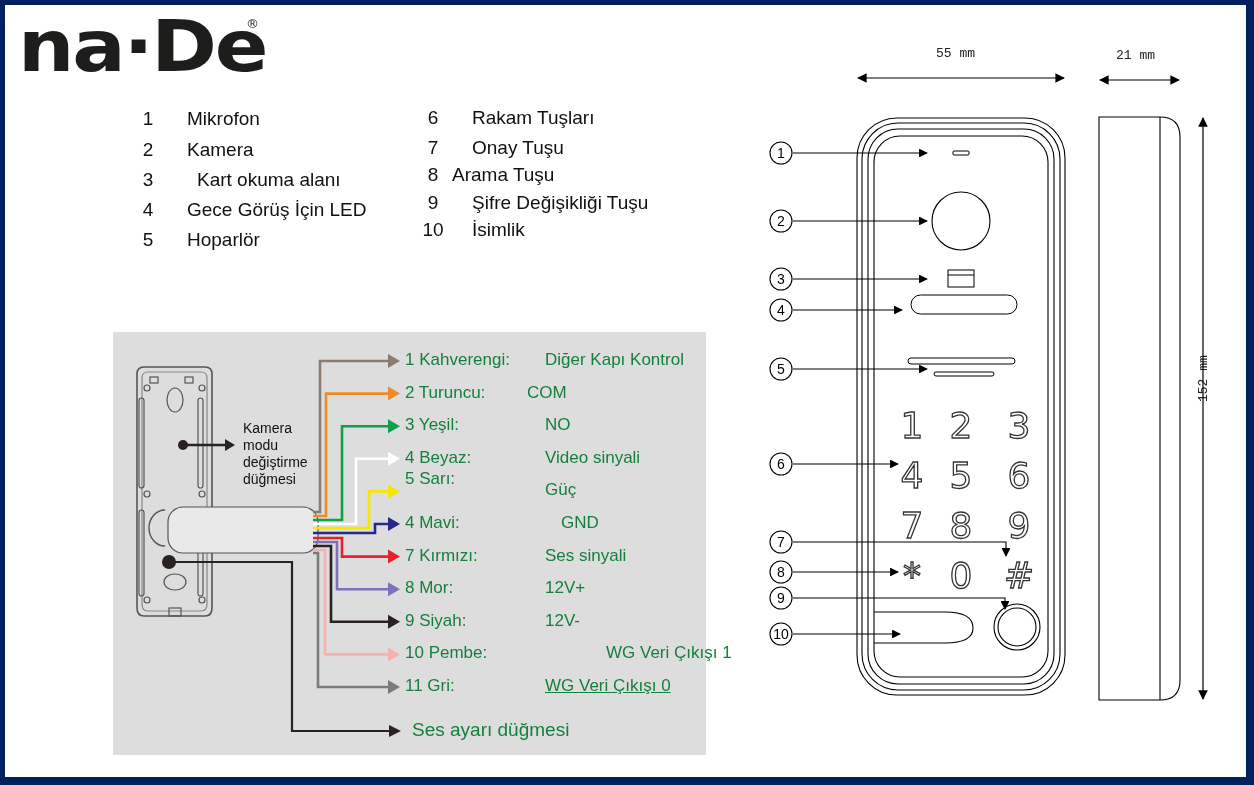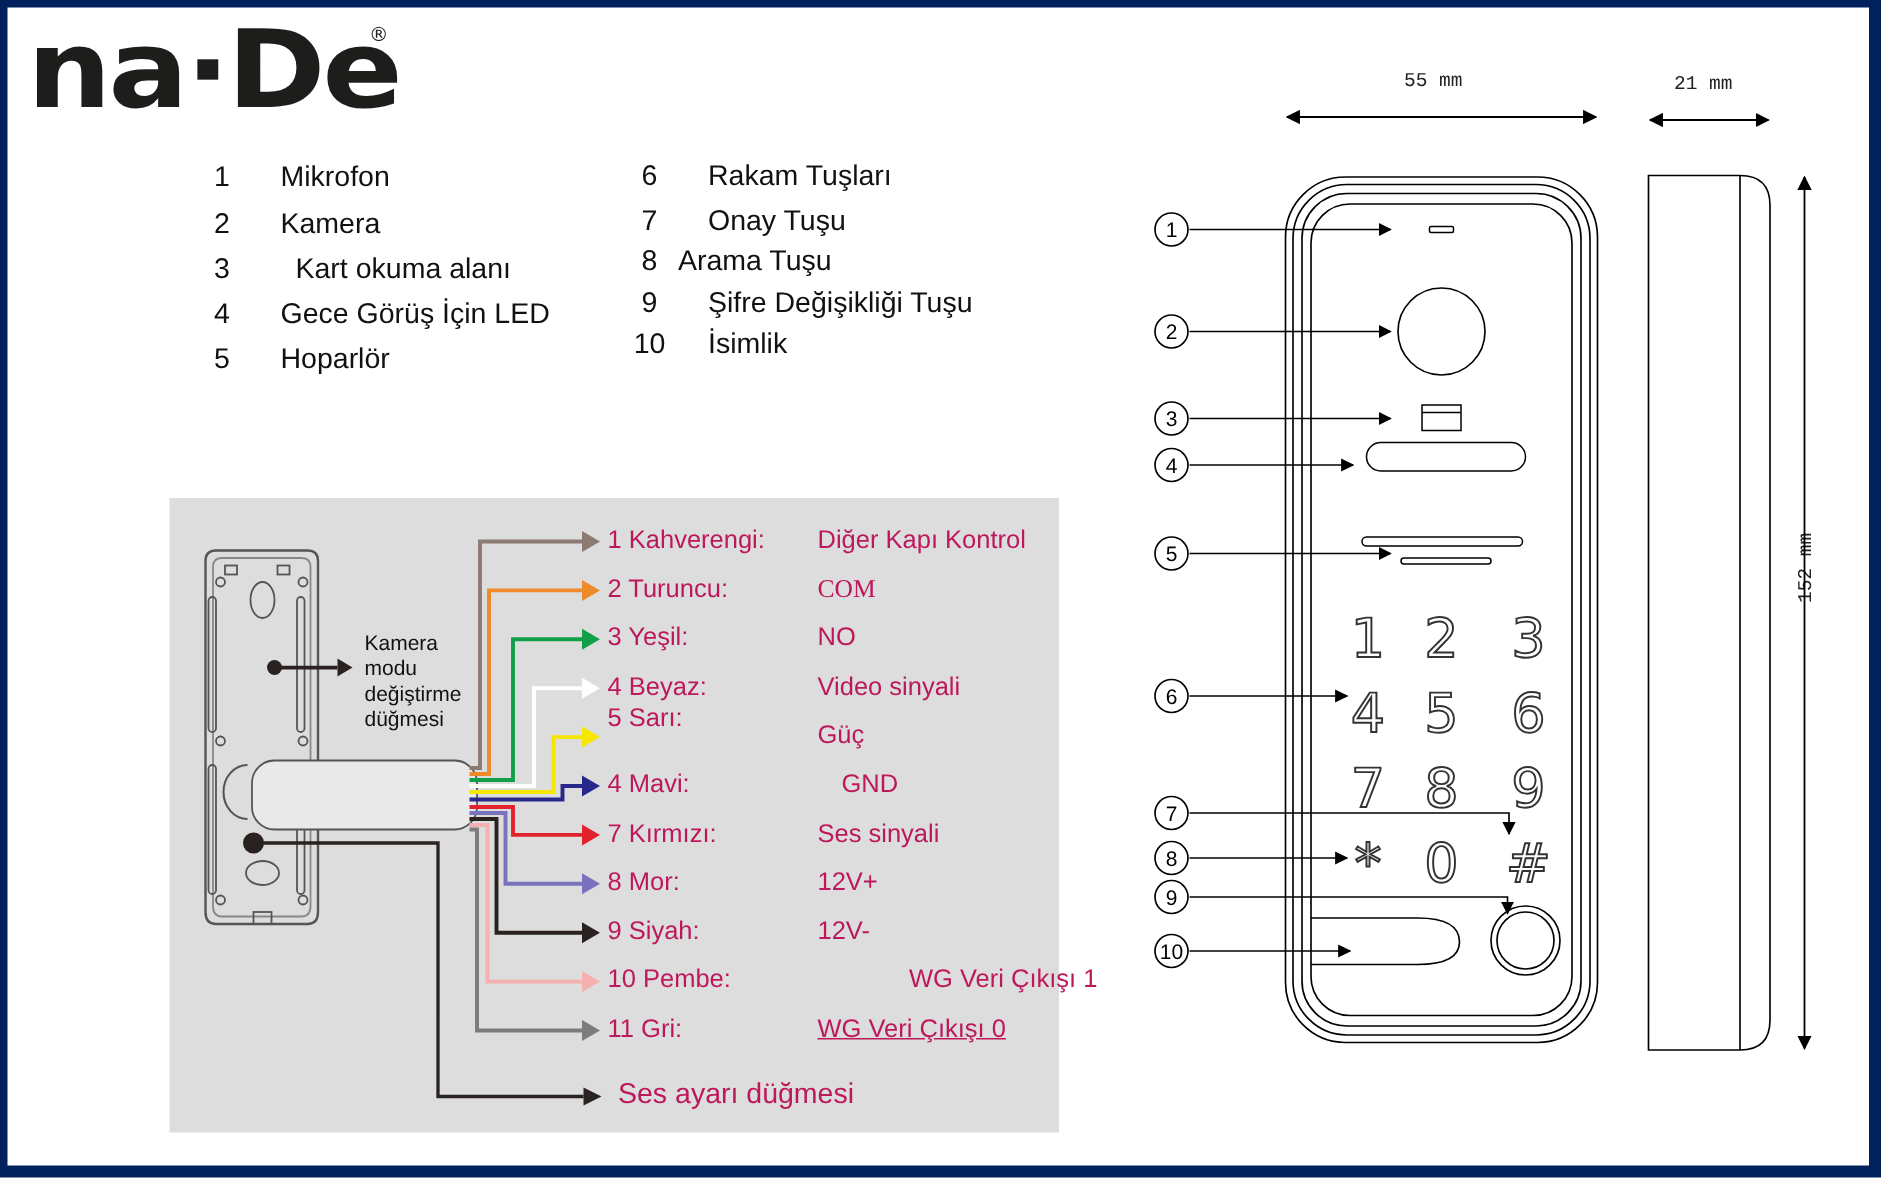--- a/index.html
+++ b/index.html
@@ -15,21 +15,21 @@
     left: 18px; top: 10px; font-family: "DejaVu Sans", sans-serif;
     font-weight: bold; font-size: 72px; letter-spacing: -2px; color: #1d1d1b;
     line-height: 72px; transform: scaleX(1.1); transform-origin: left top;
   }
   #logo-reg { left: 246px; top: 16px; font-family: "DejaVu Sans", sans-serif; font-size: 13px; color: #1d1d1b; }
   .legend-num, .legend-label {
     font-family: "Liberation Sans", sans-serif; font-size: 19px; color: #111; white-space: nowrap;
   }
   .legend-num { text-align: center; width: 30px; }
   #wiring-panel { left: 113px; top: 332px; width: 593px; height: 423px; background: #dcdddc; }
-  .wire-text { font-family: "Liberation Sans", sans-serif; font-size: 17px; color: #be185d; white-space: nowrap; }
+  .wire-text { font-family: "Liberation Sans", sans-serif; font-size: 17px; color: #15803d; white-space: nowrap; }
   .cam-text { font-family: "Liberation Sans", sans-serif; font-size: 14px; color: #111; line-height: 17px; }
   .dim-text { font-family: "Liberation Mono", monospace; font-size: 13px; color: #222; white-space: nowrap; }
   .callout-num { font-family: "Liberation Sans", sans-serif; font-size: 14px; fill: #000; }
   .key-glyph {
     font-family: "DejaVu Sans", sans-serif; font-size: 36px; fill: #ffffff;
     stroke: #333; stroke-width: 1.3px;
   }
   svg text { user-select: none; }
 </style>
 </head>
@@ -128,21 +128,21 @@
   <div class="abs cam-text" style="left:130px;top:88px;">
     <div>Kamera</div>
     <div>modu</div>
     <div>değiştirme</div>
     <div>düğmesi</div>
   </div>
   <div id="wire-labels">
       <div class="abs wire-text" style="left: 292px; top: 18px;">1 Kahverengi:</div>
       <div class="abs wire-text" style="left: 432px; top: 18px;">Diğer Kapı Kontrol</div>
       <div class="abs wire-text" style="left: 292px; top: 50.6px;">2 Turuncu:</div>
-      <div class="abs wire-text" style="left: 432px; top: 50.6px; font-family: Liberation Serif, serif;">COM</div>
+      <div class="abs wire-text" style="left: 414px; top: 50.6px;">COM</div>
       <div class="abs wire-text" style="left: 292px; top: 83.2px;">3 Yeşil:</div>
       <div class="abs wire-text" style="left: 432px; top: 83.2px;">NO</div>
       <div class="abs wire-text" style="left: 292px; top: 115.8px;">4 Beyaz:</div>
       <div class="abs wire-text" style="left: 432px; top: 115.8px;">Video sinyali</div>
       <div class="abs wire-text" style="left: 292px; top: 137px;">5 Sarı:</div>
       <div class="abs wire-text" style="left: 432px; top: 148.4px;">Güç</div>
       <div class="abs wire-text" style="left: 292px; top: 181px;">4 Mavi:</div>
       <div class="abs wire-text" style="left: 432px; top: 181px; margin-left: 16px;">GND</div>
       <div class="abs wire-text" style="left: 292px; top: 213.6px;">7 Kırmızı:</div>
       <div class="abs wire-text" style="left: 432px; top: 213.6px;">Ses sinyali</div>

